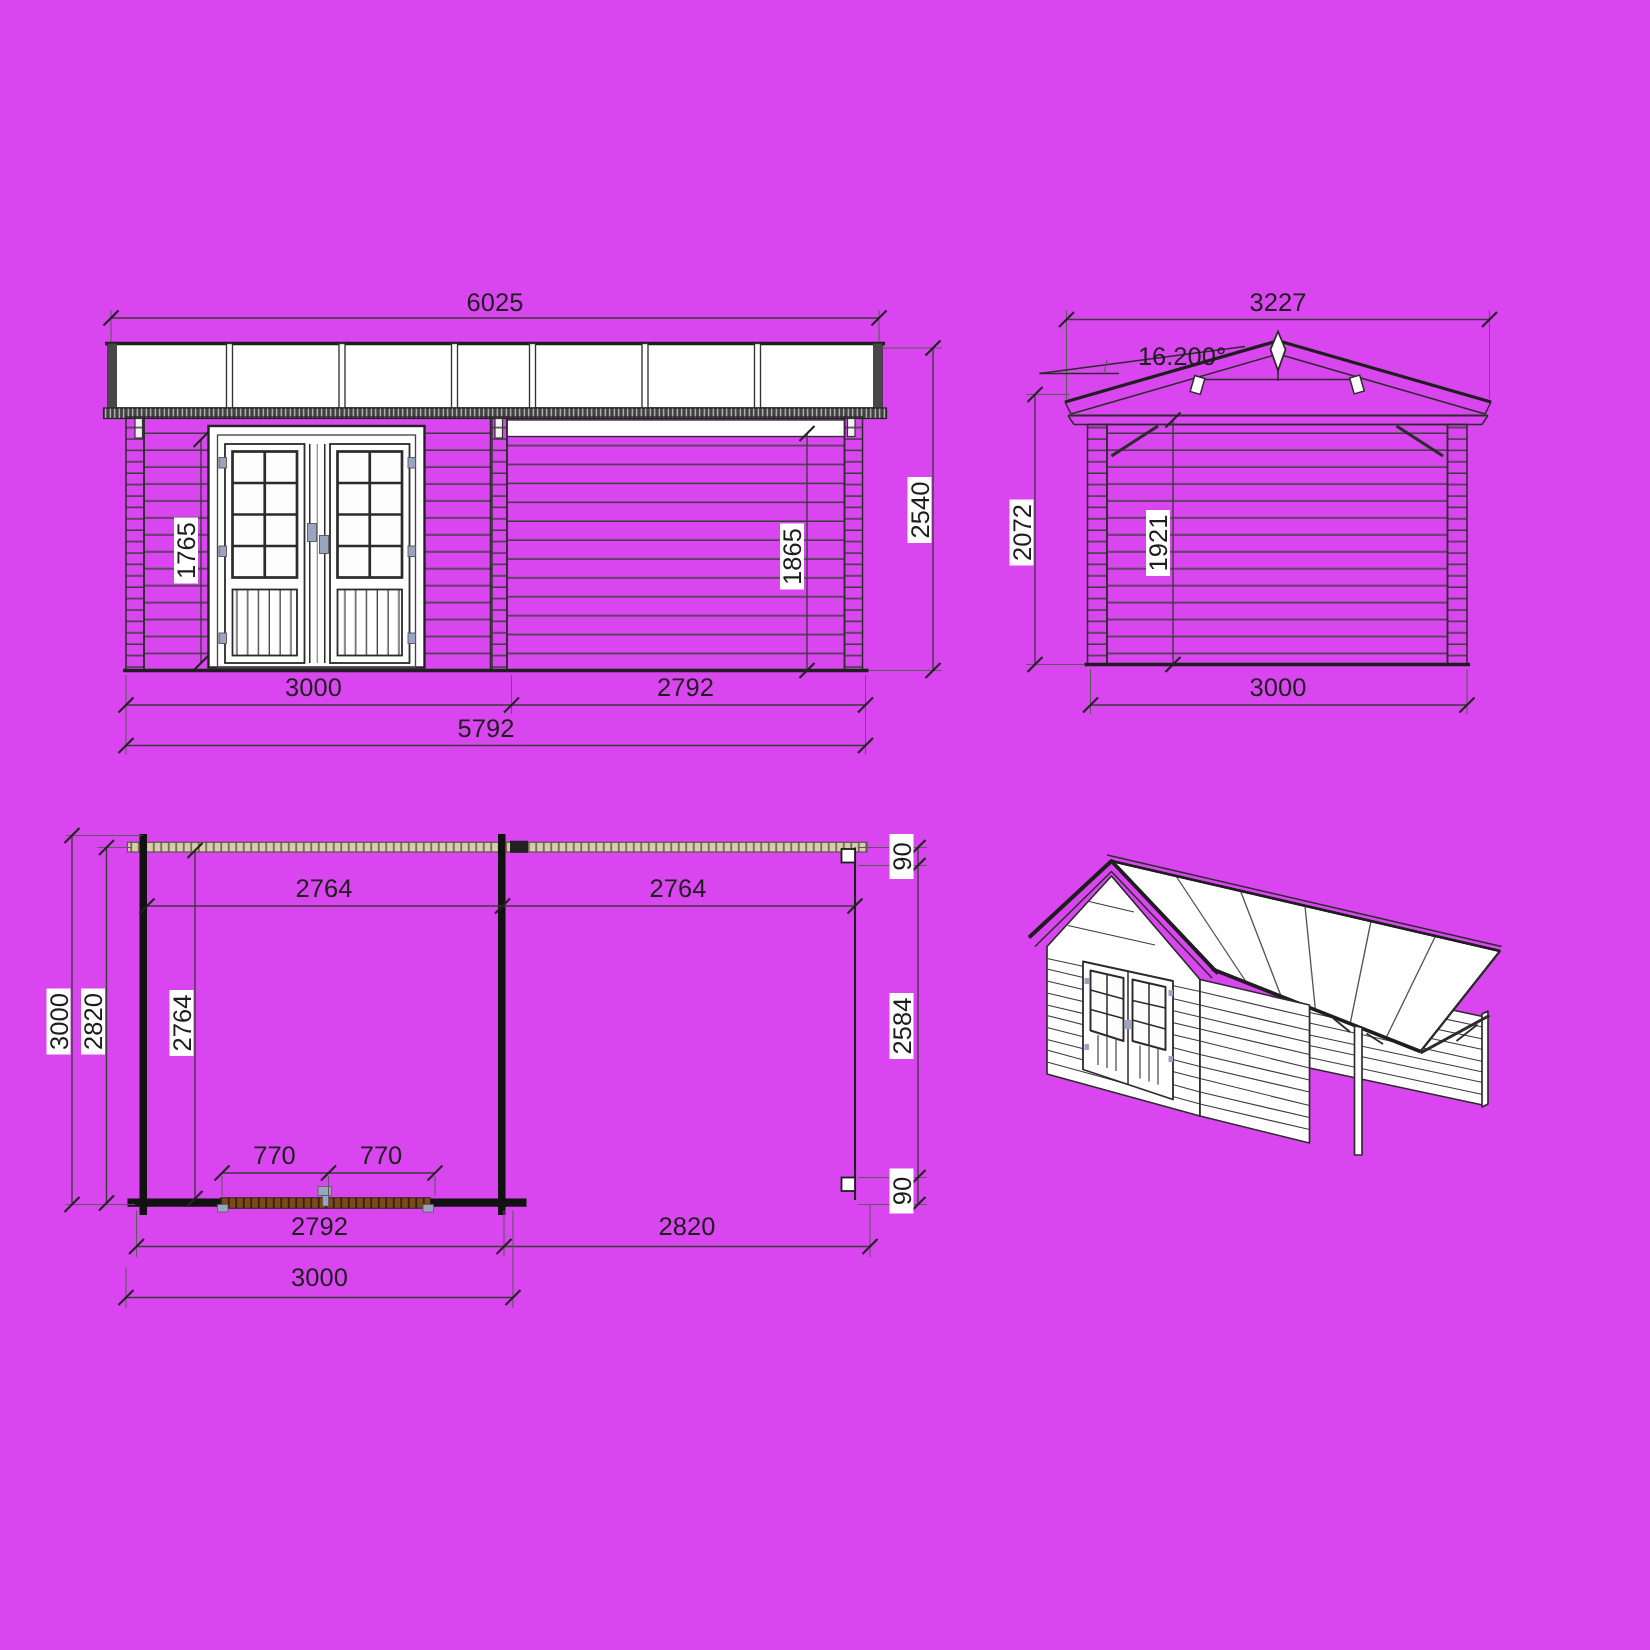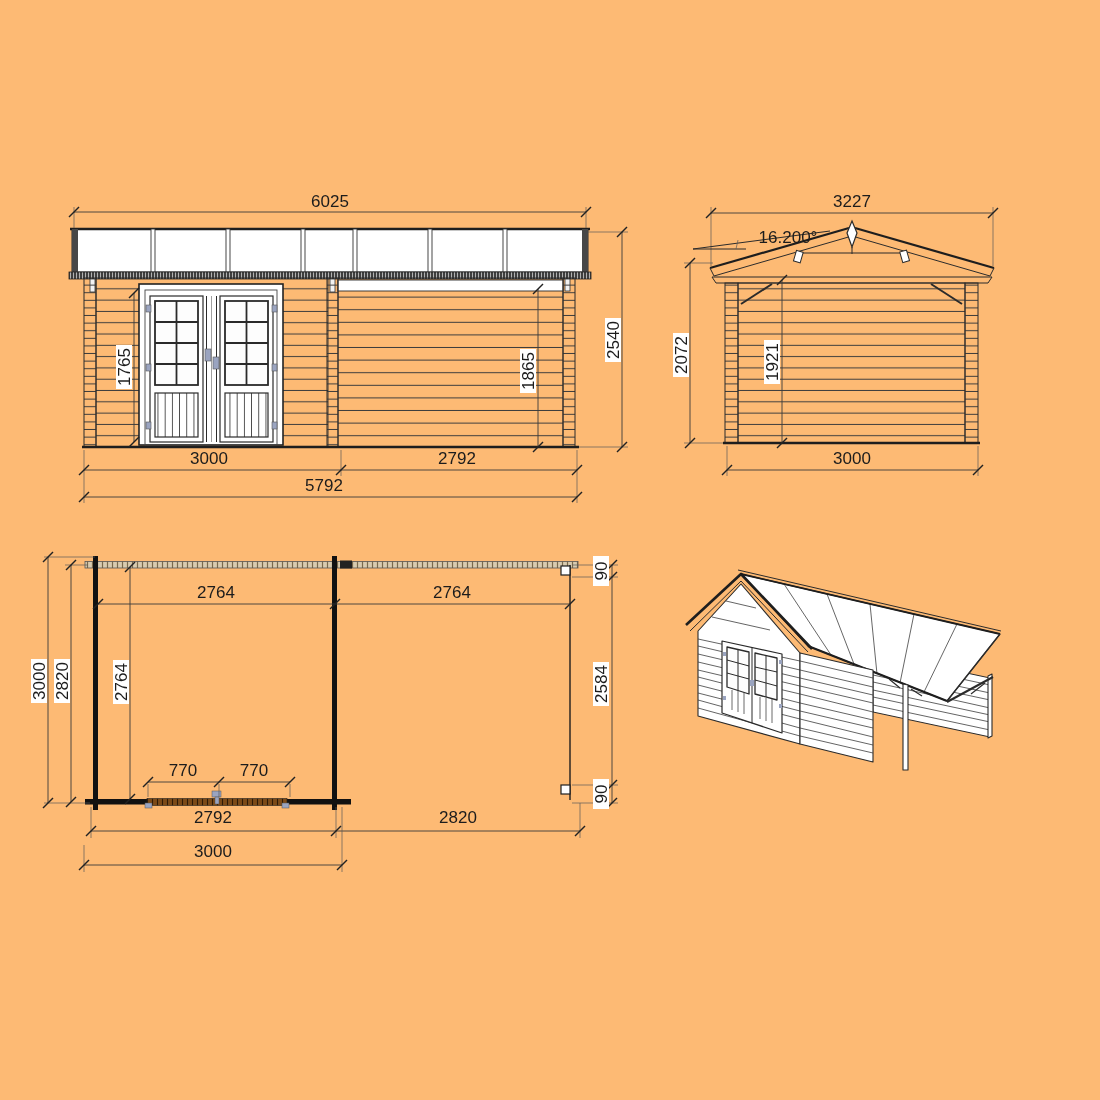--- a/index.html
+++ b/index.html
@@ -1,16 +1,16 @@
 <!DOCTYPE html>
 <html><head>
 <meta charset="utf-8">
 <style>
   html,body{margin:0;padding:0;background:#ffffff;}
-  .page{position:relative;width:1100px;height:1100px;background:#fdba74;overflow:hidden;
+  .page{position:relative;width:1100px;height:1100px;background:#d946ef;overflow:hidden;
         font-family:"Liberation Sans", sans-serif;}
   svg{display:block;}
   text{font-family:"Liberation Sans", sans-serif;fill:#1c1c1c;font-size:17px;}
   .ln{stroke:#2b2b2b;stroke-width:1;fill:none;}
   .thin{stroke:#5a5a5a;stroke-width:0.7;fill:none;}
   .dim{stroke:#3a3a3a;stroke-width:0.9;fill:none;}
   .thick{stroke:#1e1e1e;stroke-width:2.4;fill:none;}
   .wall{fill:#111111;}
 </style>
 </head>

